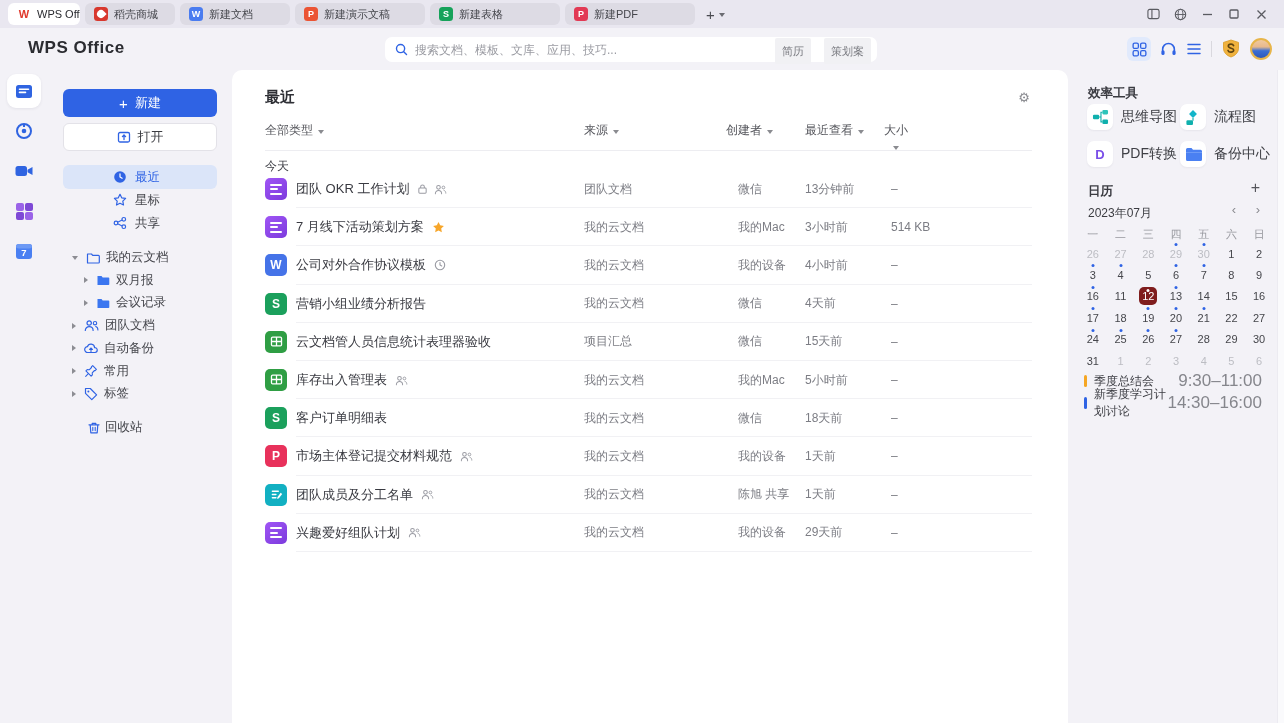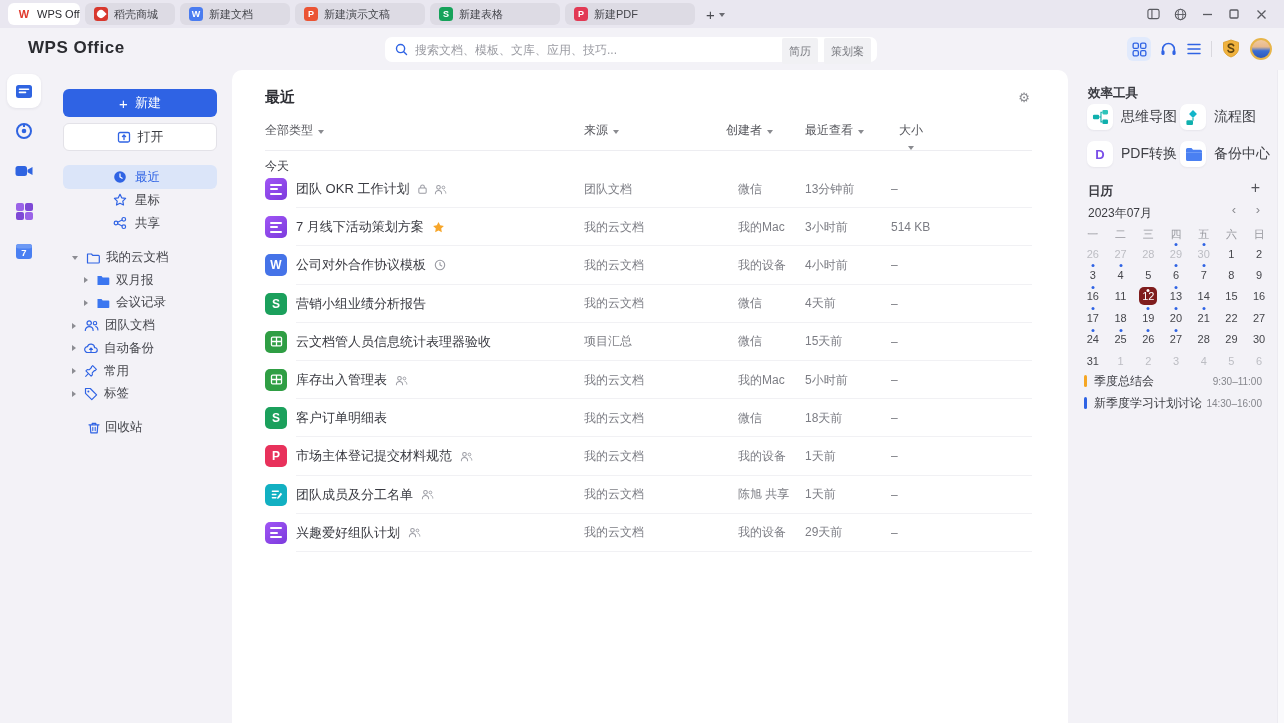--- a/index.html
+++ b/index.html
@@ -17,21 +17,21 @@
   .tab-add{font-size:15px;color:#4a4b51;margin:0 4px 0 6px}
   .tab-caret{width:0;height:0;border-left:3.5px solid transparent;border-right:3.5px solid transparent;border-top:4px solid #6b6c72;margin-top:1px}
   #winctl{position:absolute;top:0;right:16px;height:28px;display:flex;align-items:center;gap:13px}
   #winctl .wi{display:flex;align-items:center;justify-content:center;width:14px;height:14px}
   
   #header{position:absolute;top:28px;left:0;right:0;height:42px;background:#f3f2f7}
   #logo{position:absolute;left:28px;top:10px;font-size:17px;font-weight:600;letter-spacing:.5px;color:#2b2c31}
   #searchbox{position:absolute;left:385px;top:9px;width:492px;height:25px;background:#fff;border-radius:7px;display:flex;align-items:center;padding:0 6px 0 10px}
   #searchbox input{flex:1;border:none;outline:none;font-size:12px;color:#3c3d42;background:transparent;font-family:inherit}
   #searchbox input::placeholder{color:#9a9ba2}
-  .schip{background:#f1f1f4;border-radius:2px;font-size:11px;color:#7a7b81;padding:7px 7px;margin-left:6px;white-space:nowrap}
+  .schip{background:#f1f1f4;border-radius:2px;font-size:11px;color:#7a7b81;padding:7px 7px;margin-left:13px;white-space:nowrap}
   #hicons{position:absolute;right:12px;top:7px;height:28px;display:flex;align-items:center;gap:9px}
   .gridchip{width:24px;height:24px;border-radius:6px;background:#e1eafc;display:flex;align-items:center;justify-content:center}
   .hdivider{width:1px;height:16px;background:#d9d8de}
   #avatar{width:22px;height:22px;border-radius:50%;border:2px solid #e7b54a;background:linear-gradient(180deg,#f0c9a0 0%,#e8b98c 38%,#3b6fd4 60%,#2f58b8 100%)}
   
   #rail{position:absolute;left:0;top:70px;bottom:0;width:48px;background:#f3f2f7}
   .railitem{position:absolute;left:7px;width:34px;height:34px;border-radius:9px;display:flex;align-items:center;justify-content:center}
   .railitem.active{background:#fff;box-shadow:0 1px 3px rgba(40,40,60,.08)}
   
   #sidebar{position:absolute;left:48px;top:70px;bottom:0;width:184px;background:#f3f2f7}
@@ -82,21 +82,21 @@
   .day{position:relative;display:flex;align-items:center;justify-content:center;font-size:11px;color:#45464b}
   .day.muted{color:#bcbdc3}
   .day .dnum{position:relative;z-index:1;width:18px;height:18px;display:flex;align-items:center;justify-content:center;border-radius:5px}
   .day.sel .dnum{background:#7f1d1d;color:#fff}
   .day .dot{position:absolute;top:0px;left:50%;transform:translateX(-50%);width:3px;height:3px;border-radius:50%;background:#2f63e4;z-index:2}
   .day.sel .dot{background:#fff;top:3px}
   #events{position:absolute;left:16px;right:22px;top:300px}
   .event{position:relative;height:22px;display:flex;align-items:center}
   .ebar{width:3px;height:12px;border-radius:2px;margin-right:7px}
   .etitle{font-size:12px;color:#3c3d43;flex:1}
-  .etime{font-size:10px;color:#85868c}
+  .etime{font-size:17px;color:#85868c}
 </style>
 </head>
 <body>
 
 <div id="tabbar">
   <div id="tabs">
       <div class="tab active">
         <span class="tabicon" style="background: transparent; color: rgb(224, 57, 44); font-size: 11px;">W</span>
         <span>WPS Office</span>
       </div>
@@ -393,21 +393,21 @@
         <span class="fcaret"></span>
       </span>
       <span class="filter" style="left: 494px;">
         <span>创建者</span>
         <span class="fcaret"></span>
       </span>
       <span class="filter" style="left: 573px;">
         <span>最近查看</span>
         <span class="fcaret"></span>
       </span>
-      <span class="filter" style="left: 667px; flex-direction: column;">
+      <span class="filter" style="left: 652px; flex-direction: column;">
         <span>大小</span>
         <span class="fcaret"></span>
       </span>
     </div>
   <div id="fdivider"></div>
   <div id="group-label">今天</div>
   <div id="rows">
       <div class="frow">
         <span class="ficon" style="background: linear-gradient(140deg, rgb(160, 85, 245), rgb(124, 59, 221));">
           <span class="bars">

